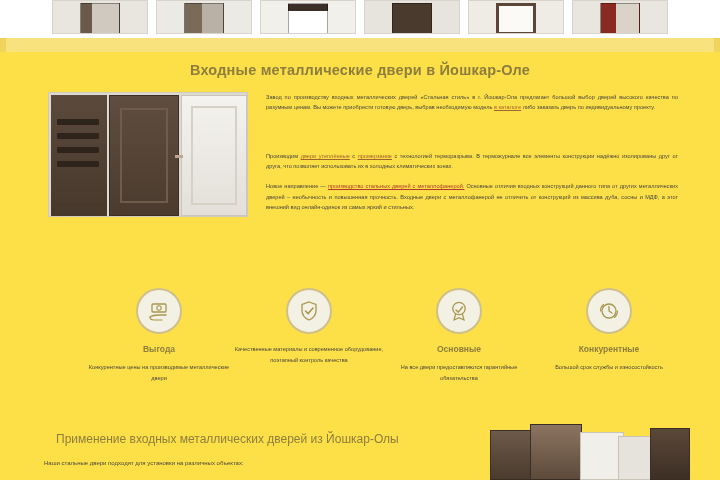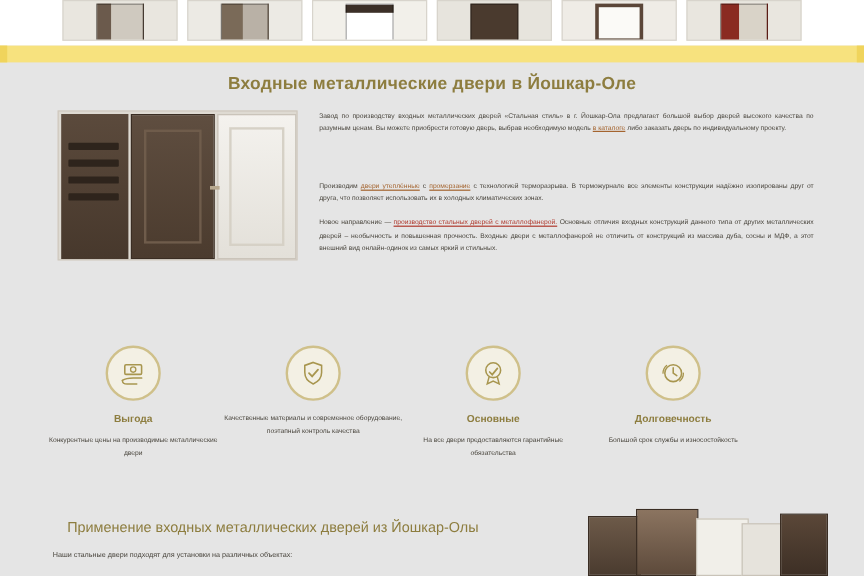--- a/index.html
+++ b/index.html
@@ -5,21 +5,21 @@
   * { box-sizing: border-box; }
   html, body { margin: 0; padding: 0; }
   body {
     width: 720px;
     height: 480px;
     overflow: hidden;
     background: #ffffff;
     font-family: "Liberation Sans", sans-serif;
     color: #3a3a3a;
   }
-  .page { position: relative; width: 720px; height: 480px; background: #e5e5e5; }
+  .page { position: relative; width: 720px; height: 480px; background: #fde047; }
 
   
   .thumb-strip {
     position: absolute; top: 0; left: 0; width: 720px; height: 38px;
     background: #ffffff;
     display: flex; align-items: flex-start; justify-content: center;
     gap: 8px;
     padding: 0 8px;
     overflow: hidden;
   }
@@ -123,21 +123,21 @@
     text-align: justify;
     color: #4a463e;
   }
   .intro-text p.p2 { margin-top: 38px; }
   .lnk { color: #a4642f; text-decoration: underline; }
   .lnk.red { color: #b03a2e; }
 
   
   .features {
     position: absolute; top: 288px; left: 36px; width: 648px; height: 130px;
-    display: flex; justify-content: flex-start;
+    display: flex; justify-content: flex-end;
   }
   .feature { width: 150px; text-align: center; }
   .medal {
     width: 46px; height: 46px; border-radius: 50%;
     margin: 0 auto 10px auto;
     background: #f3f0e4;
     border: 2px solid #cfc08a;
     position: relative;
     display: flex; align-items: center; justify-content: center;
   }
@@ -276,21 +276,21 @@
 
     <div class="feature">
       <div class="medal">
         <svg width="26" height="26" viewBox="0 0 26 26" aria-hidden="true">
           <circle cx="13" cy="13" r="7" fill="none" stroke="#a8964f" stroke-width="1.3"></circle>
           <path d="M13 8.5V13l3 2" fill="none" stroke="#a8964f" stroke-width="1.3" stroke-linecap="round"></path>
           <path d="M4.5 13a8.5 8.5 0 0 1 3-6.5" fill="none" stroke="#a8964f" stroke-width="1.1" stroke-linecap="round"></path>
           <path d="M21.5 13a8.5 8.5 0 0 1-3 6.5" fill="none" stroke="#a8964f" stroke-width="1.1" stroke-linecap="round"></path>
         </svg>
       </div>
-      <div class="feature-title">Долговечность</div>
+      <div class="feature-title">Конкурентные</div>
       <div class="feature-desc">Большой срок службы и износостойкость</div>
     </div>
 
   </div>
 
   <div class="sec2-title">Применение входных металлических дверей из Йошкар-Олы</div>
   <div class="sec2-text">Наши стальные двери подходят для установки на различных объектах:</div>
   <div class="sec2-img">
     <span class="d d1"></span>
     <span class="d d2"></span>

